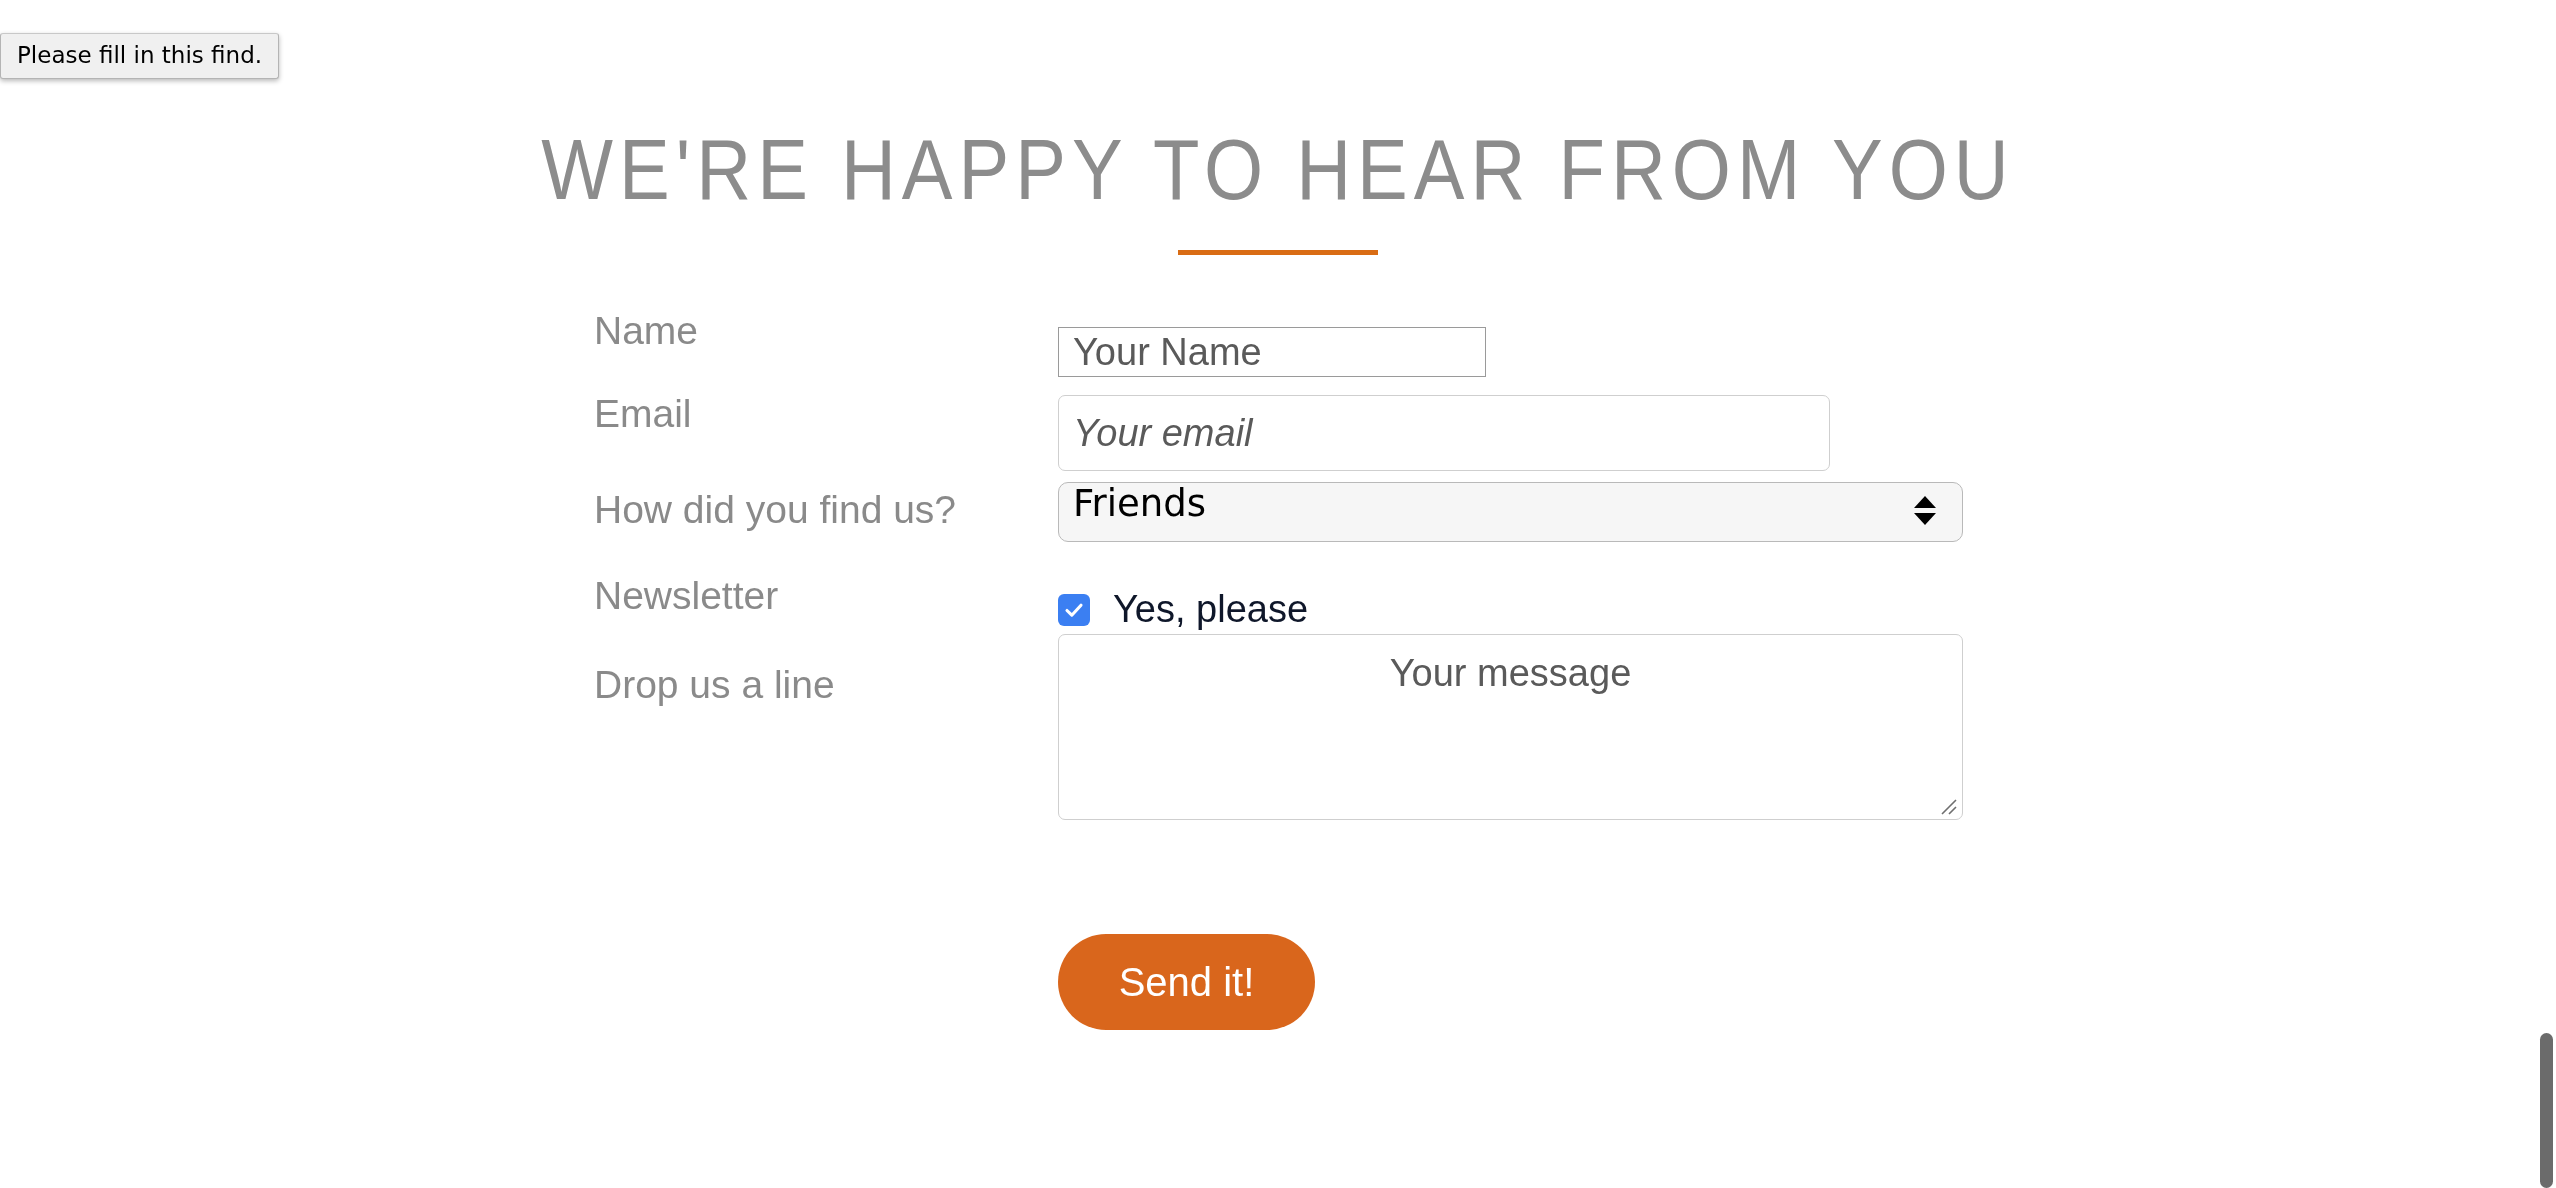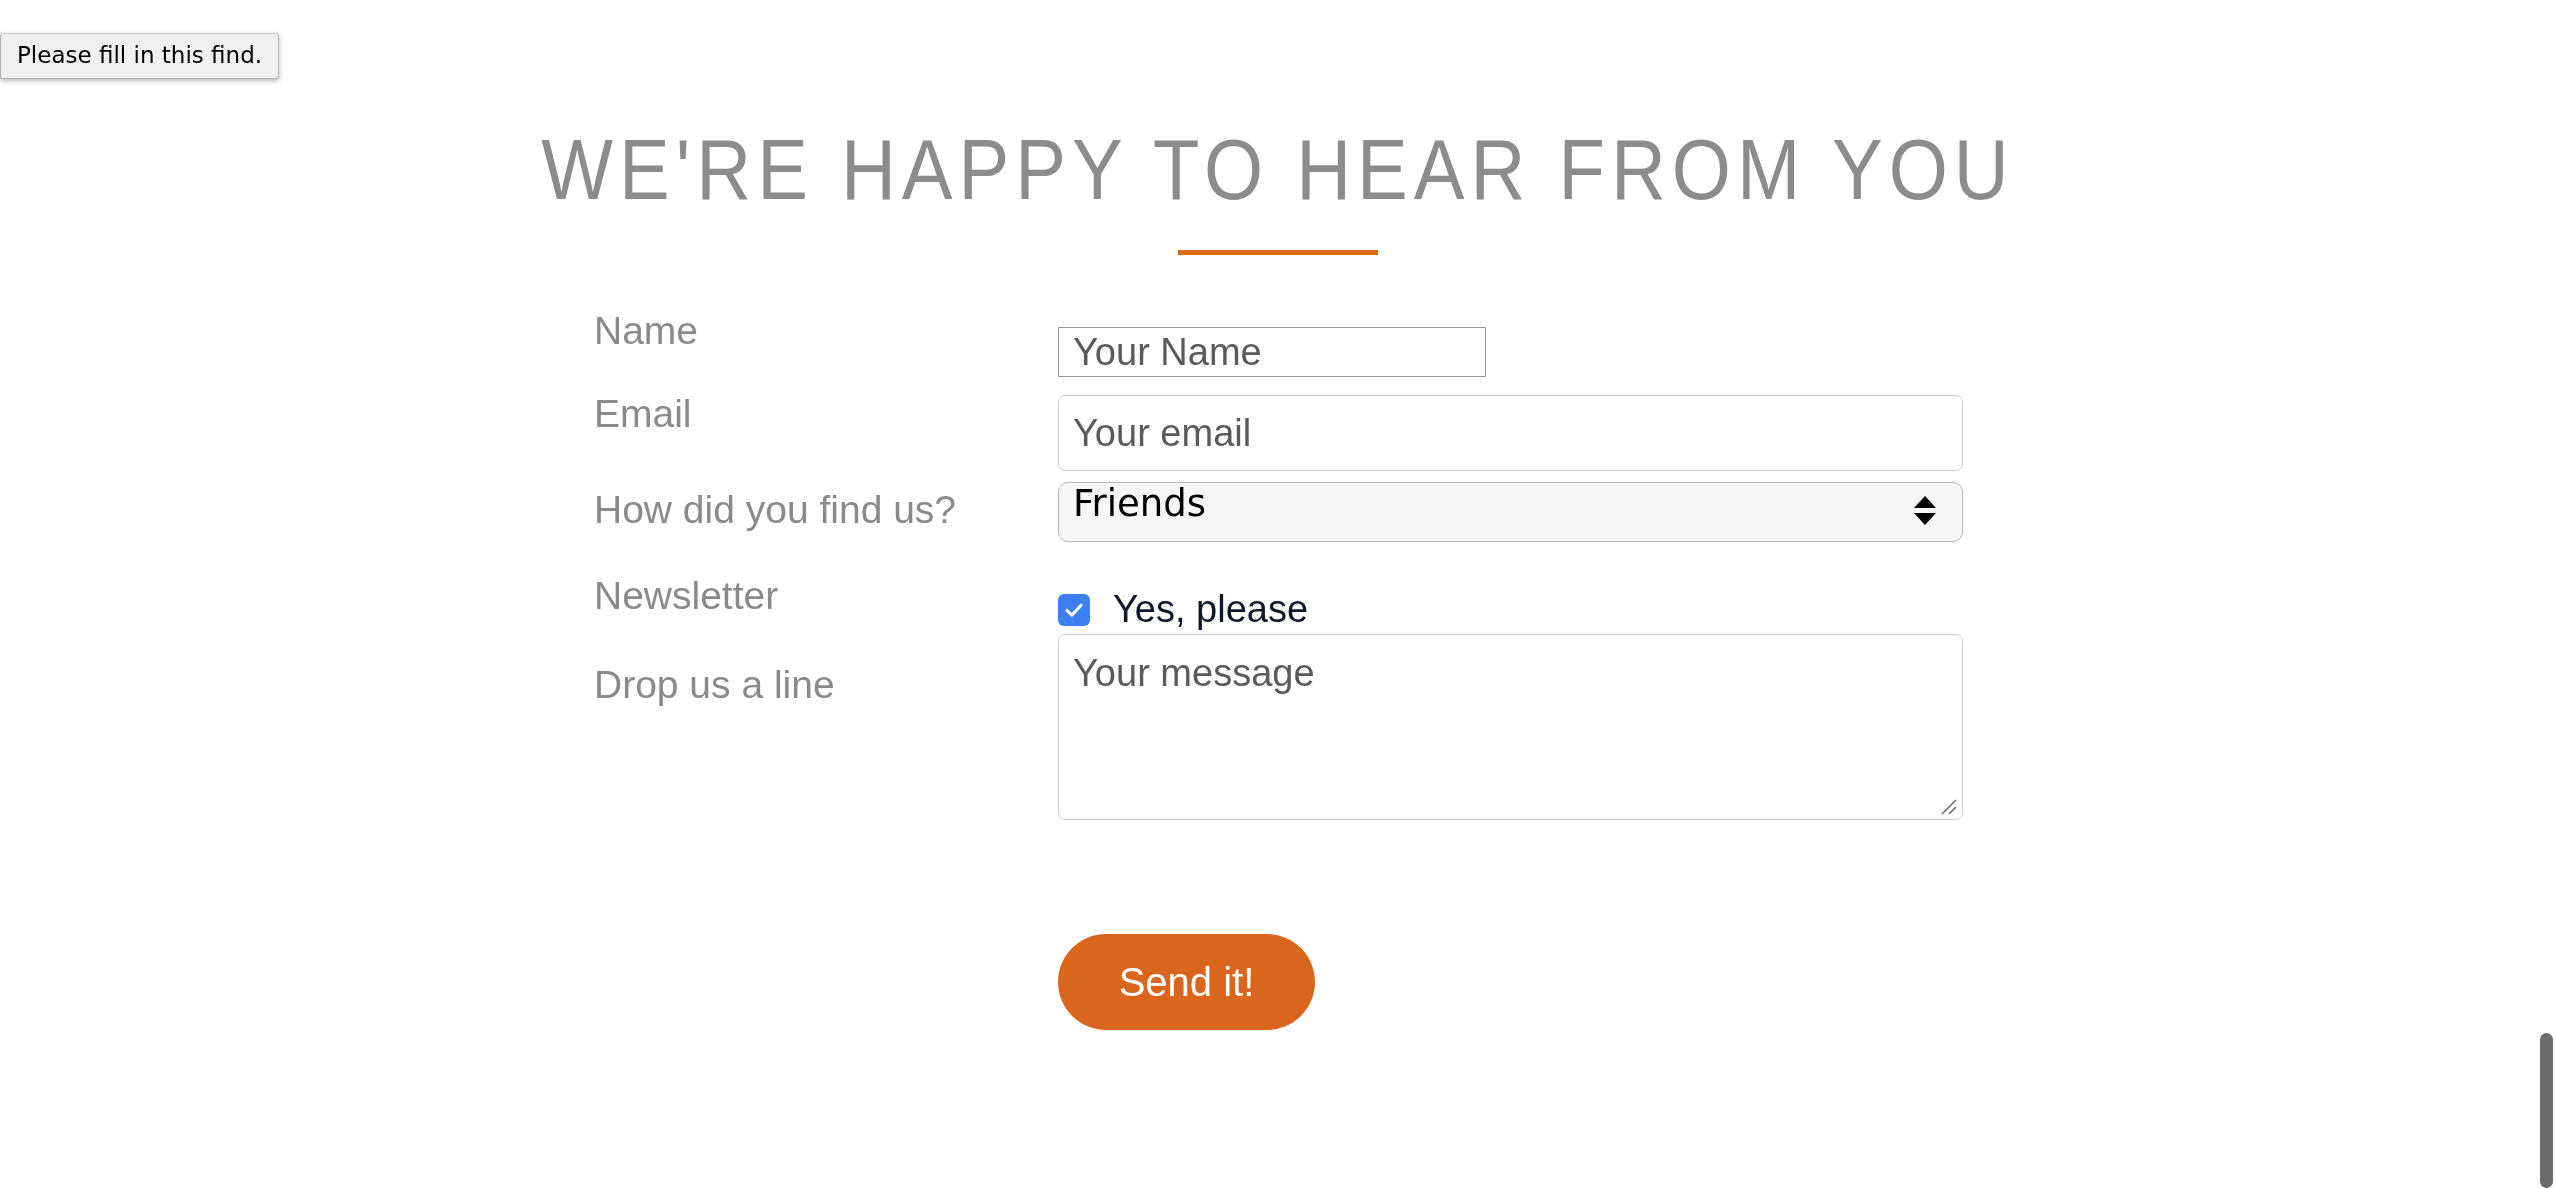--- a/index.html
+++ b/index.html
@@ -97,25 +97,26 @@
 
   .input-name {
     width: 428px;
     height: 50px;
     border: 1px solid #9a9a9a;
     border-radius: 0;
     line-height: 48px;
   }
 
   .input-email {
-    width: 905px;
+    width: 772px;
     height: 76px;
     border: 1px solid #cfcfcf;
     border-radius: 7px;
     line-height: 74px;
+    font-style: italic;
   }
 
   
   .select-wrap {
     position: relative;
     width: 905px;
     height: 60px;
   }
   .select-box {
     width: 905px;
@@ -182,20 +183,21 @@
     background: #fff;
     font-family: "Liberation Sans", sans-serif;
     font-weight: 300;
     font-size: 38px;
     color: #5a5a5a;
     padding: 16px 14px;
     resize: none;
     outline: none;
     overflow: hidden;
     line-height: 44px;
+    text-align: center;
   }
   .textarea-box::placeholder { color: #5a5a5a; opacity: 1; }
   .resize-grip {
     position: absolute;
     right: 5px; bottom: 4px;
     width: 20px; height: 20px;
     pointer-events: none;
   }
 
   

